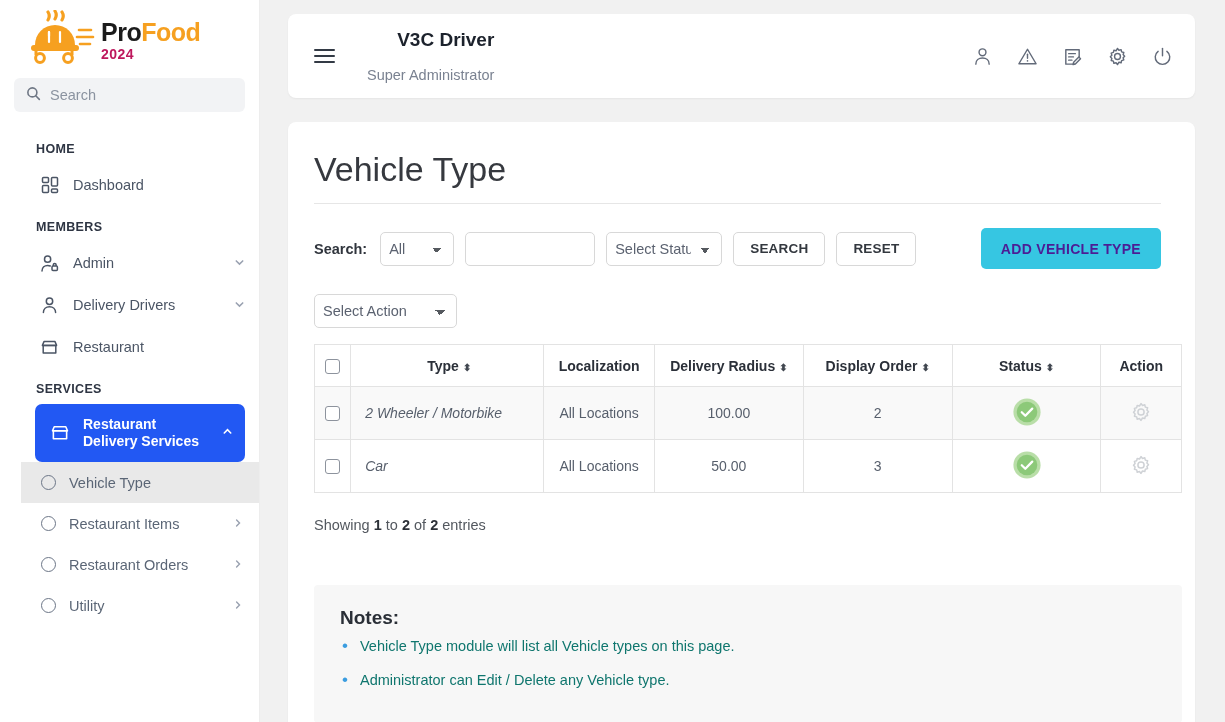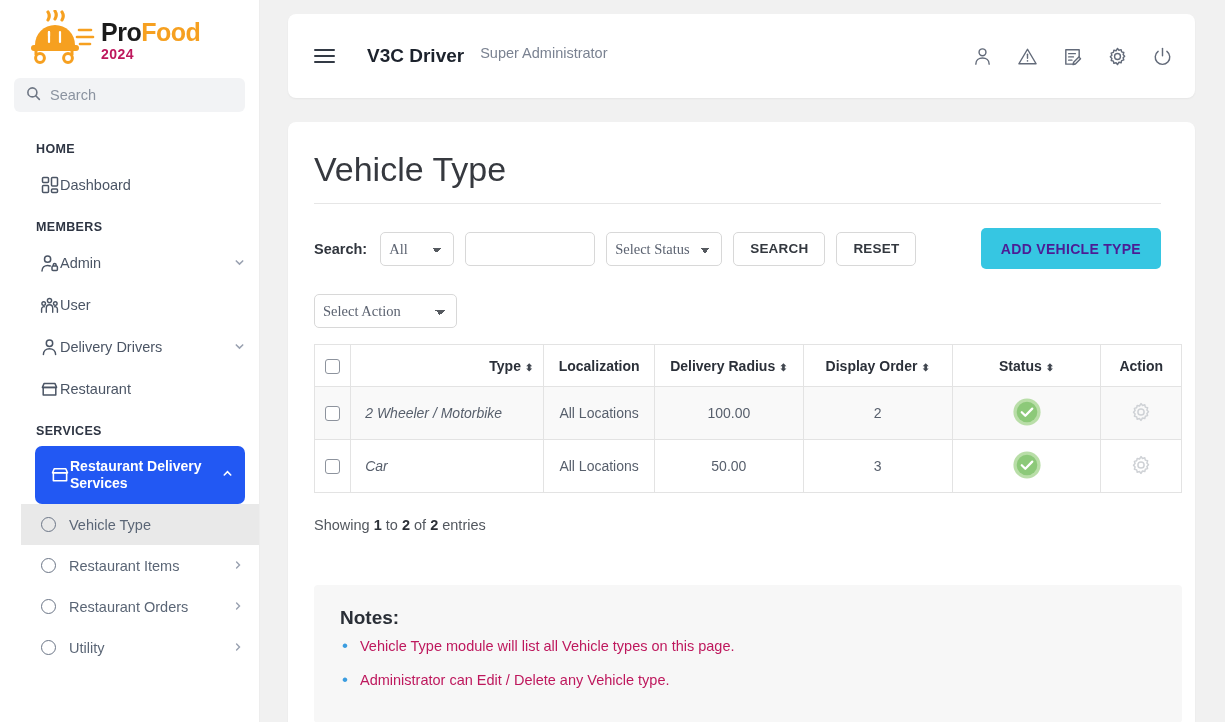--- a/index.html
+++ b/index.html
@@ -45,20 +45,21 @@
   .search-box input::placeholder { color: #8b93a0; }
 
   .nav { padding-top: 16px; padding-left: 21px; }
   .nav-section {
     font-size: 12.5px; font-weight: bold; color: #2e3543;
     letter-spacing: 0.35px;
     padding: 14px 0 8px 15px;
   }
   .nav-item {
     display: flex; align-items: center;
+    gap: 13px;
     height: 42px;
     padding: 0 14px 0 18px;
     color: #4b5565;
     font-size: 14.5px;
     cursor: pointer;
     position: relative;
   }
   .nav-item .ic { width: 21px; height: 21px; flex: 0 0 21px; display: flex; align-items: center; justify-content: center; color: #4b5565; }
   .nav-item .lbl { flex: 1; }
   .nav-item .chev { color: #9aa2b1; font-size: 11px; }
@@ -98,21 +99,21 @@
 
   .topbar {
     background: #fff; border-radius: 8px;
     height: 84px;
     display: flex; align-items: center;
     padding: 0 22px 0 26px;
     box-shadow: 0 1px 2px rgba(0,0,0,0.05);
   }
   .hamburger { display: flex; flex-direction: column; gap: 4px; cursor: pointer; margin-right: 32px; }
   .hamburger span { width: 21px; height: 2.2px; background: #333a45; border-radius: 2px; }
-  .topbar-titles { display: flex; flex-direction: row; gap: 16px; }
+  .topbar-titles { display: flex; flex-direction: column; gap: 16px; align-items: flex-end; }
   .topbar-title { font-size: 19px; font-weight: bold; color: #1c222c; }
   .topbar-sub { font-size: 14.5px; color: #7a8291; }
   .topbar-icons { margin-left: auto; display: flex; align-items: center; gap: 24px; }
   .topbar-icons .ti { color: #626a79; cursor: pointer; display: flex; }
 
   .card {
     background: #fff; border-radius: 8px;
     margin-top: 24px;
     padding: 28px 34px 30px 26px;
     box-shadow: 0 1px 2px rgba(0,0,0,0.05);
@@ -122,21 +123,21 @@
   .title-rule { border-bottom: 1px solid #e6e6e6; margin-bottom: 24px; }
 
   .filter-row { display: flex; align-items: center; gap: 11px; }
   .filter-label { font-size: 14.5px; font-weight: bold; color: #30353d; margin-right: 2px; }
 
   select.ctl, input.ctl {
     height: 34px;
     border: 1px solid #d8d8d8;
     border-radius: 5px;
     background: #fff;
-    font-family: Liberation Serif, serif;
+    font-family: Liberation Sans, sans-serif;
     font-size: 14.5px;
     color: #5b6270;
     padding: 0 8px;
     outline: none;
   }
   select.ctl { appearance: none; -webkit-appearance: none;
     background-image: linear-gradient(45deg, transparent 50%, #55595f 50%), linear-gradient(135deg, #55595f 50%, transparent 50%);
     background-position: calc(100% - 16px) 15px, calc(100% - 11px) 15px;
     background-size: 5px 5px, 5px 5px;
     background-repeat: no-repeat;
@@ -175,21 +176,21 @@
     table-layout: fixed;
   }
   table.grid th {
     background: #fff;
     border: 1px solid #e3e3e3;
     font-size: 14px; font-weight: bold; color: #2b3039;
     height: 42px;
     text-align: center;
     padding: 0 10px;
   }
-  table.grid th.left-h { text-align: right; padding-left: 14px; }
+  table.grid th.left-h { text-align: center; padding-left: 14px; }
   table.grid td {
     border: 1px solid #e3e3e3;
     font-size: 14px; color: #575f6c;
     height: 53px;
     text-align: center;
     padding: 0 10px;
   }
   table.grid td.left-c { text-align: left; padding-left: 14px; font-style: italic; }
   table.grid tr.alt td { background: #f9f9f9; }
   .col-chk { width: 36px; }
@@ -220,21 +221,21 @@
   .notes {
     margin-top: 52px;
     background: #f7f7f7;
     border-radius: 4px;
     padding: 22px 26px 26px 26px;
     width: 868px;
   }
   .notes h3 { font-size: 19px; color: #2a2f37; font-weight: bold; }
   .notes ul { list-style: none; }
   .notes li {
-    font-size: 14.5px; color: #be185d;
+    font-size: 14.5px; color: #0f766e;
     padding: 9px 0 9px 20px;
     position: relative;
   }
   .notes li::before {
     content: "•";
     color: #3b9de0;
     position: absolute; left: 2px; top: 7px;
     font-size: 17px;
   }
 </style>
@@ -319,33 +320,20 @@
           </svg>
         </span>
         <span class="lbl">Admin</span>
         <span class="chev">
           <svg width="11" height="11" viewBox="0 0 12 12" fill="none" stroke="currentColor" stroke-width="1.7" stroke-linecap="round">
               <path d="M2.5 4.3 L6 7.8 L9.5 4.3"></path>
             </svg>
         </span>
       </div>
 
-      <div class="nav-item">
-        <span class="ic">
-          <svg width="19" height="19" viewBox="0 0 19 19" fill="none" stroke="currentColor" stroke-width="1.4">
-            <circle cx="9.5" cy="4.6" r="2.1"></circle>
-            <circle cx="3.7" cy="7.6" r="1.8"></circle>
-            <circle cx="15.3" cy="7.6" r="1.8"></circle>
-            <path d="M6.3 16.3 v-4.4 a3.2 3.2 0 0 1 6.4 0 v4.4" stroke-linecap="round"></path>
-            <path d="M1.6 16.3 v-3.4 a2.3 2.3 0 0 1 2.7-2.2" stroke-linecap="round"></path>
-            <path d="M17.4 16.3 v-3.4 a2.3 2.3 0 0 0-2.7-2.2" stroke-linecap="round"></path>
-          </svg>
-        </span>
-        <span class="lbl">User</span>
-      </div>
 
       <div class="nav-item">
         <span class="ic">
           <svg width="19" height="19" viewBox="0 0 19 19" fill="none" stroke="currentColor" stroke-width="1.5">
             <circle cx="9.5" cy="5.2" r="3.2"></circle>
             <path d="M3.4 16.6 c0-3.6 2.7-5.9 6.1-5.9 s6.1 2.3 6.1 5.9" stroke-linecap="round"></path>
           </svg>
         </span>
         <span class="lbl">Delivery Drivers</span>
         <span class="chev">

